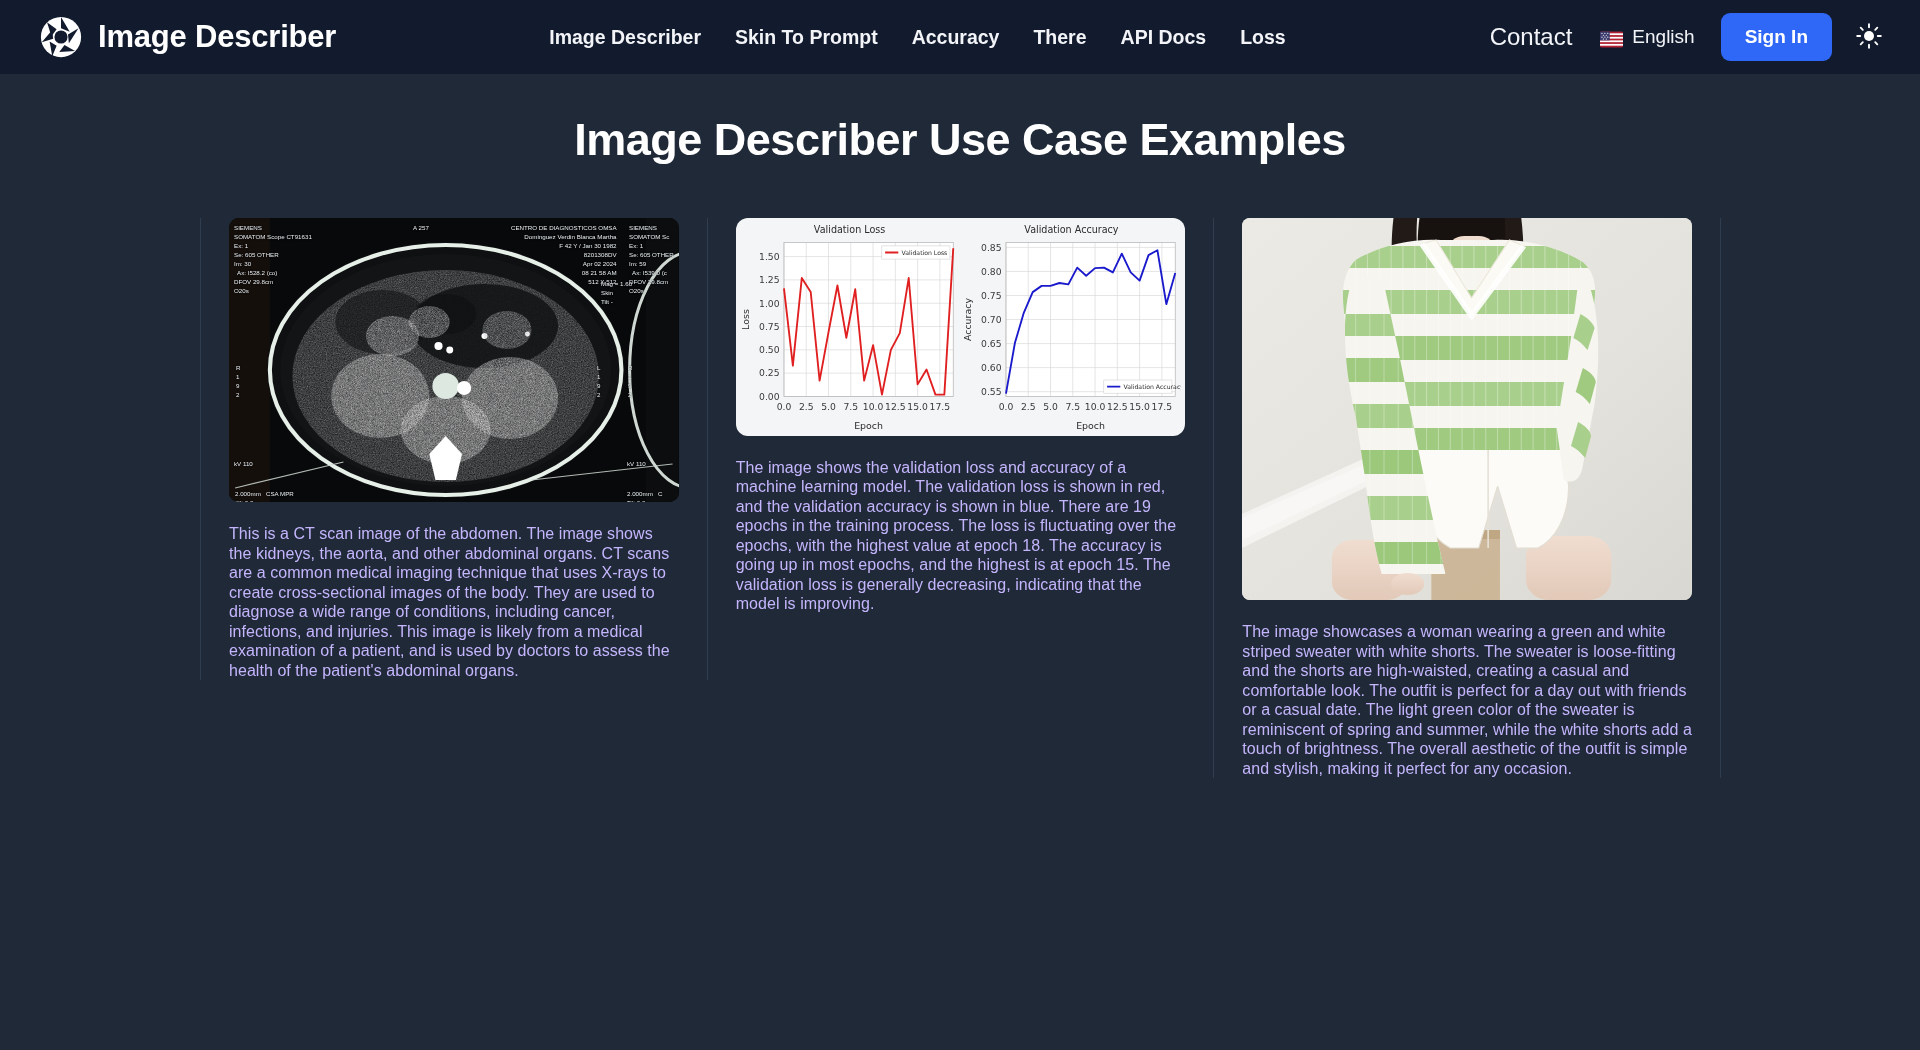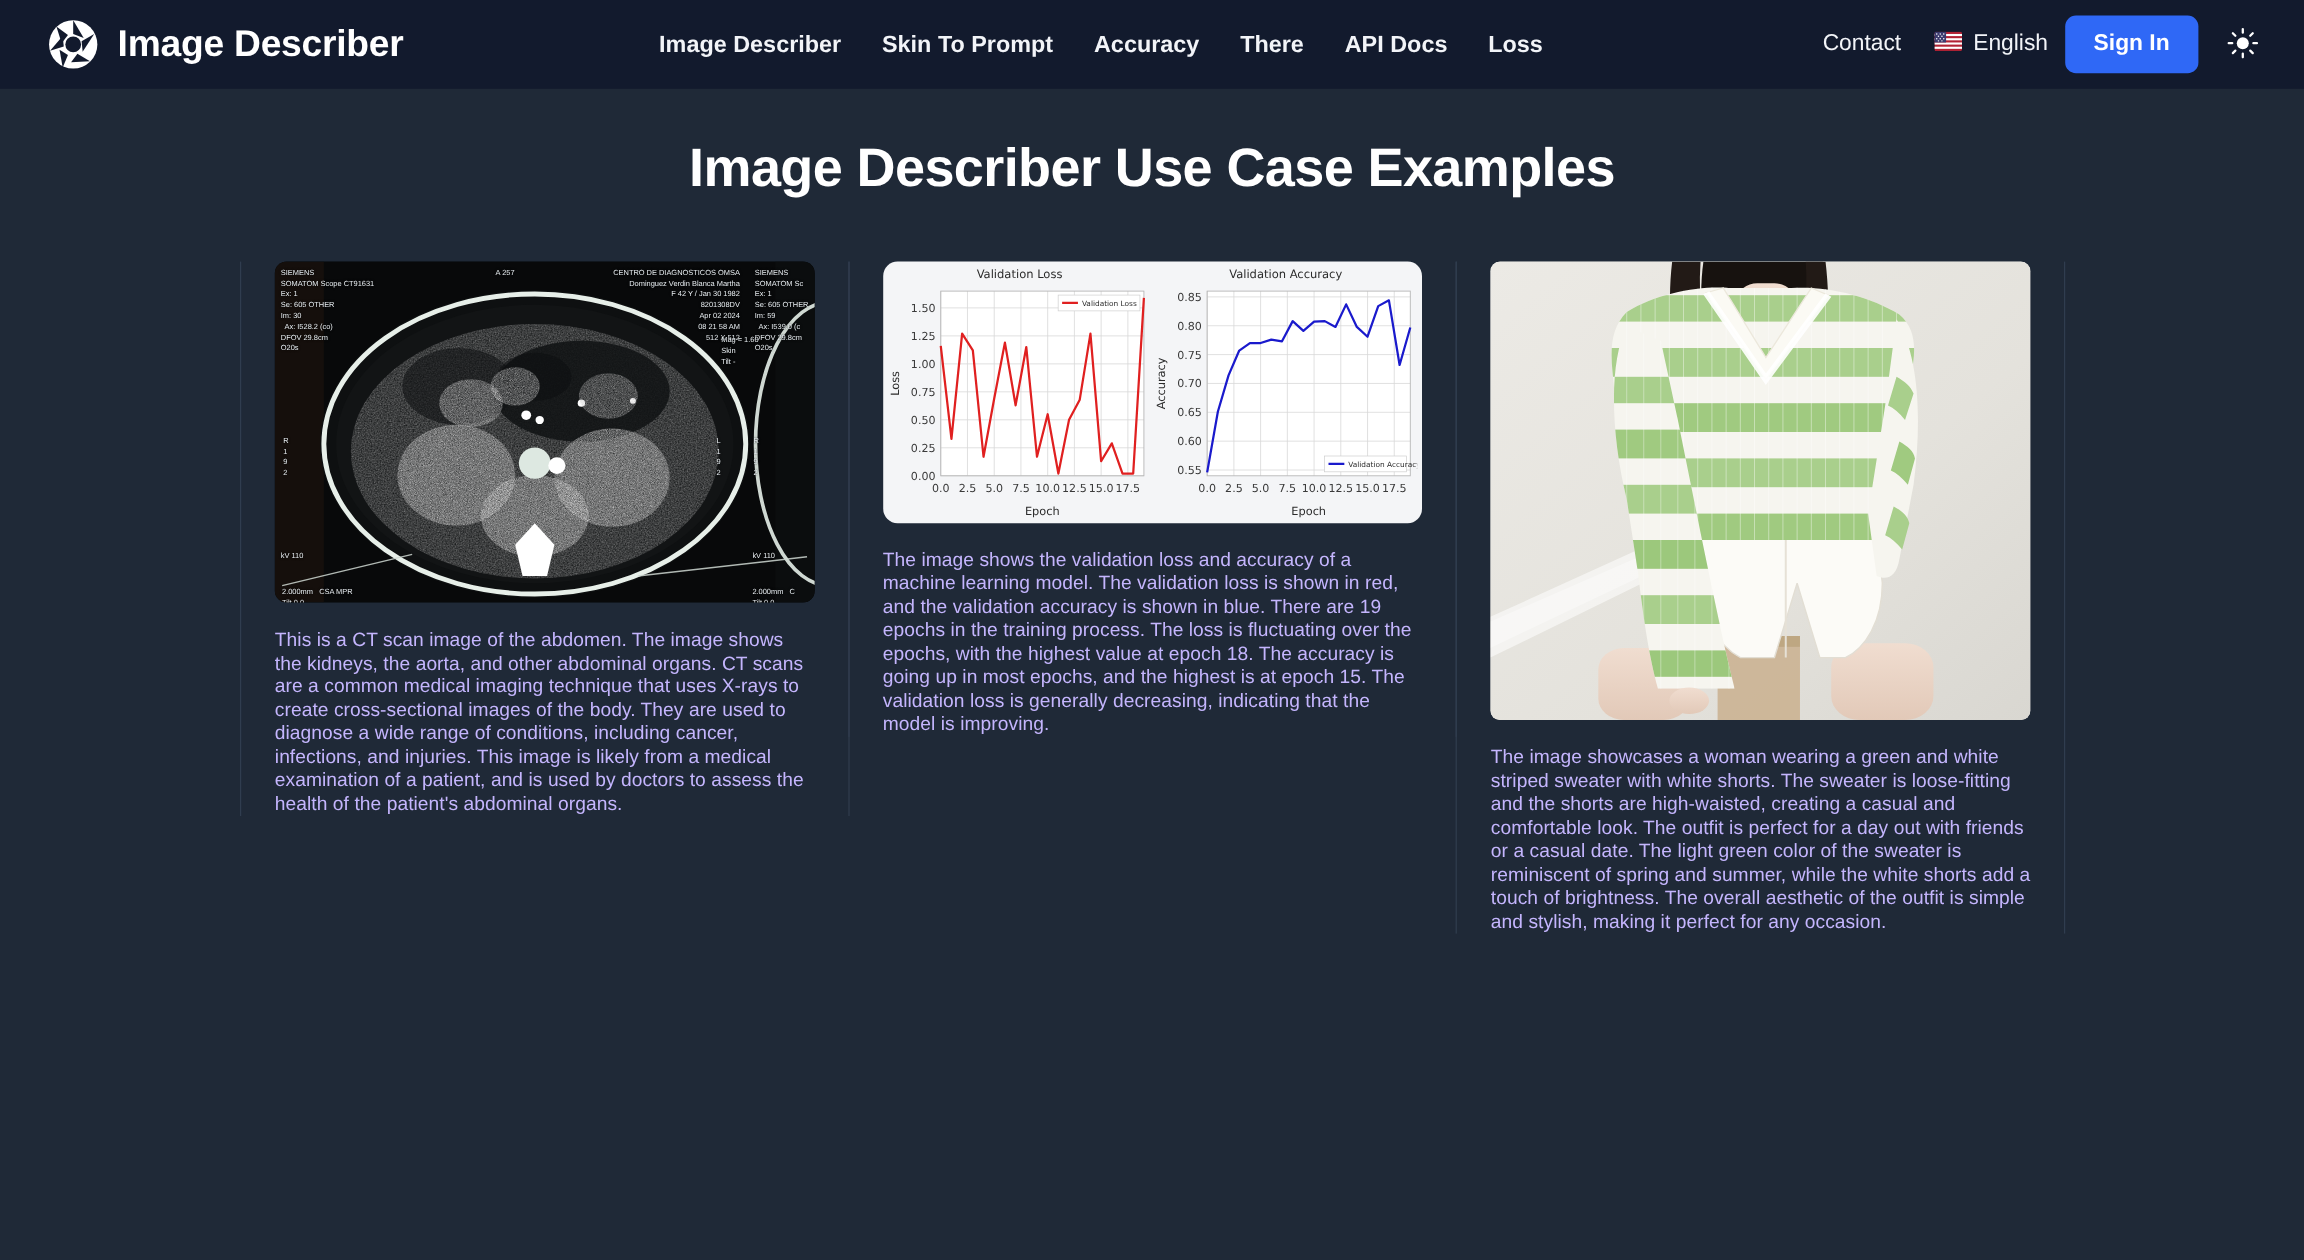--- a/index.html
+++ b/index.html
@@ -54,29 +54,29 @@
   }
 
   .header-right {
     margin-left: auto;
     display: flex;
     align-items: center;
     gap: 0px;
   }
   .contact-link {
     color: #f2f4f8;
-    font-size: 19px;
+    font-size: 24px;
     font-weight: 500;
     padding: 8px 14px;
     white-space: nowrap;
     cursor: pointer;
   }
   .lang-switch {
     display: flex;
-    align-items: flex-start;
+    align-items: flex-end;
     gap: 9px;
     padding: 8px 14px;
     cursor: pointer;
   }
   .flag-icon {
     width: 23px; height: 17px; display: block; border-radius: 2px;
   }
   .lang-label {
     color: #f2f4f8;
     font-size: 19px;
@@ -84,20 +84,21 @@
     white-space: nowrap;
   }
   .signin-btn {
     background: #2f68f6;
     color: #ffffff;
     font-size: 19px;
     font-weight: 700;
     border: none;
     border-radius: 9px;
     padding: 13px 24px;
+    margin-left: 12px;
     cursor: pointer;
     font-family: inherit;
     white-space: nowrap;
   }
   .theme-toggle {
     margin-left: 20px;
     width: 34px; height: 34px;
     display: flex; align-items: center; justify-content: center;
     cursor: pointer;
     background: none; border: none;

